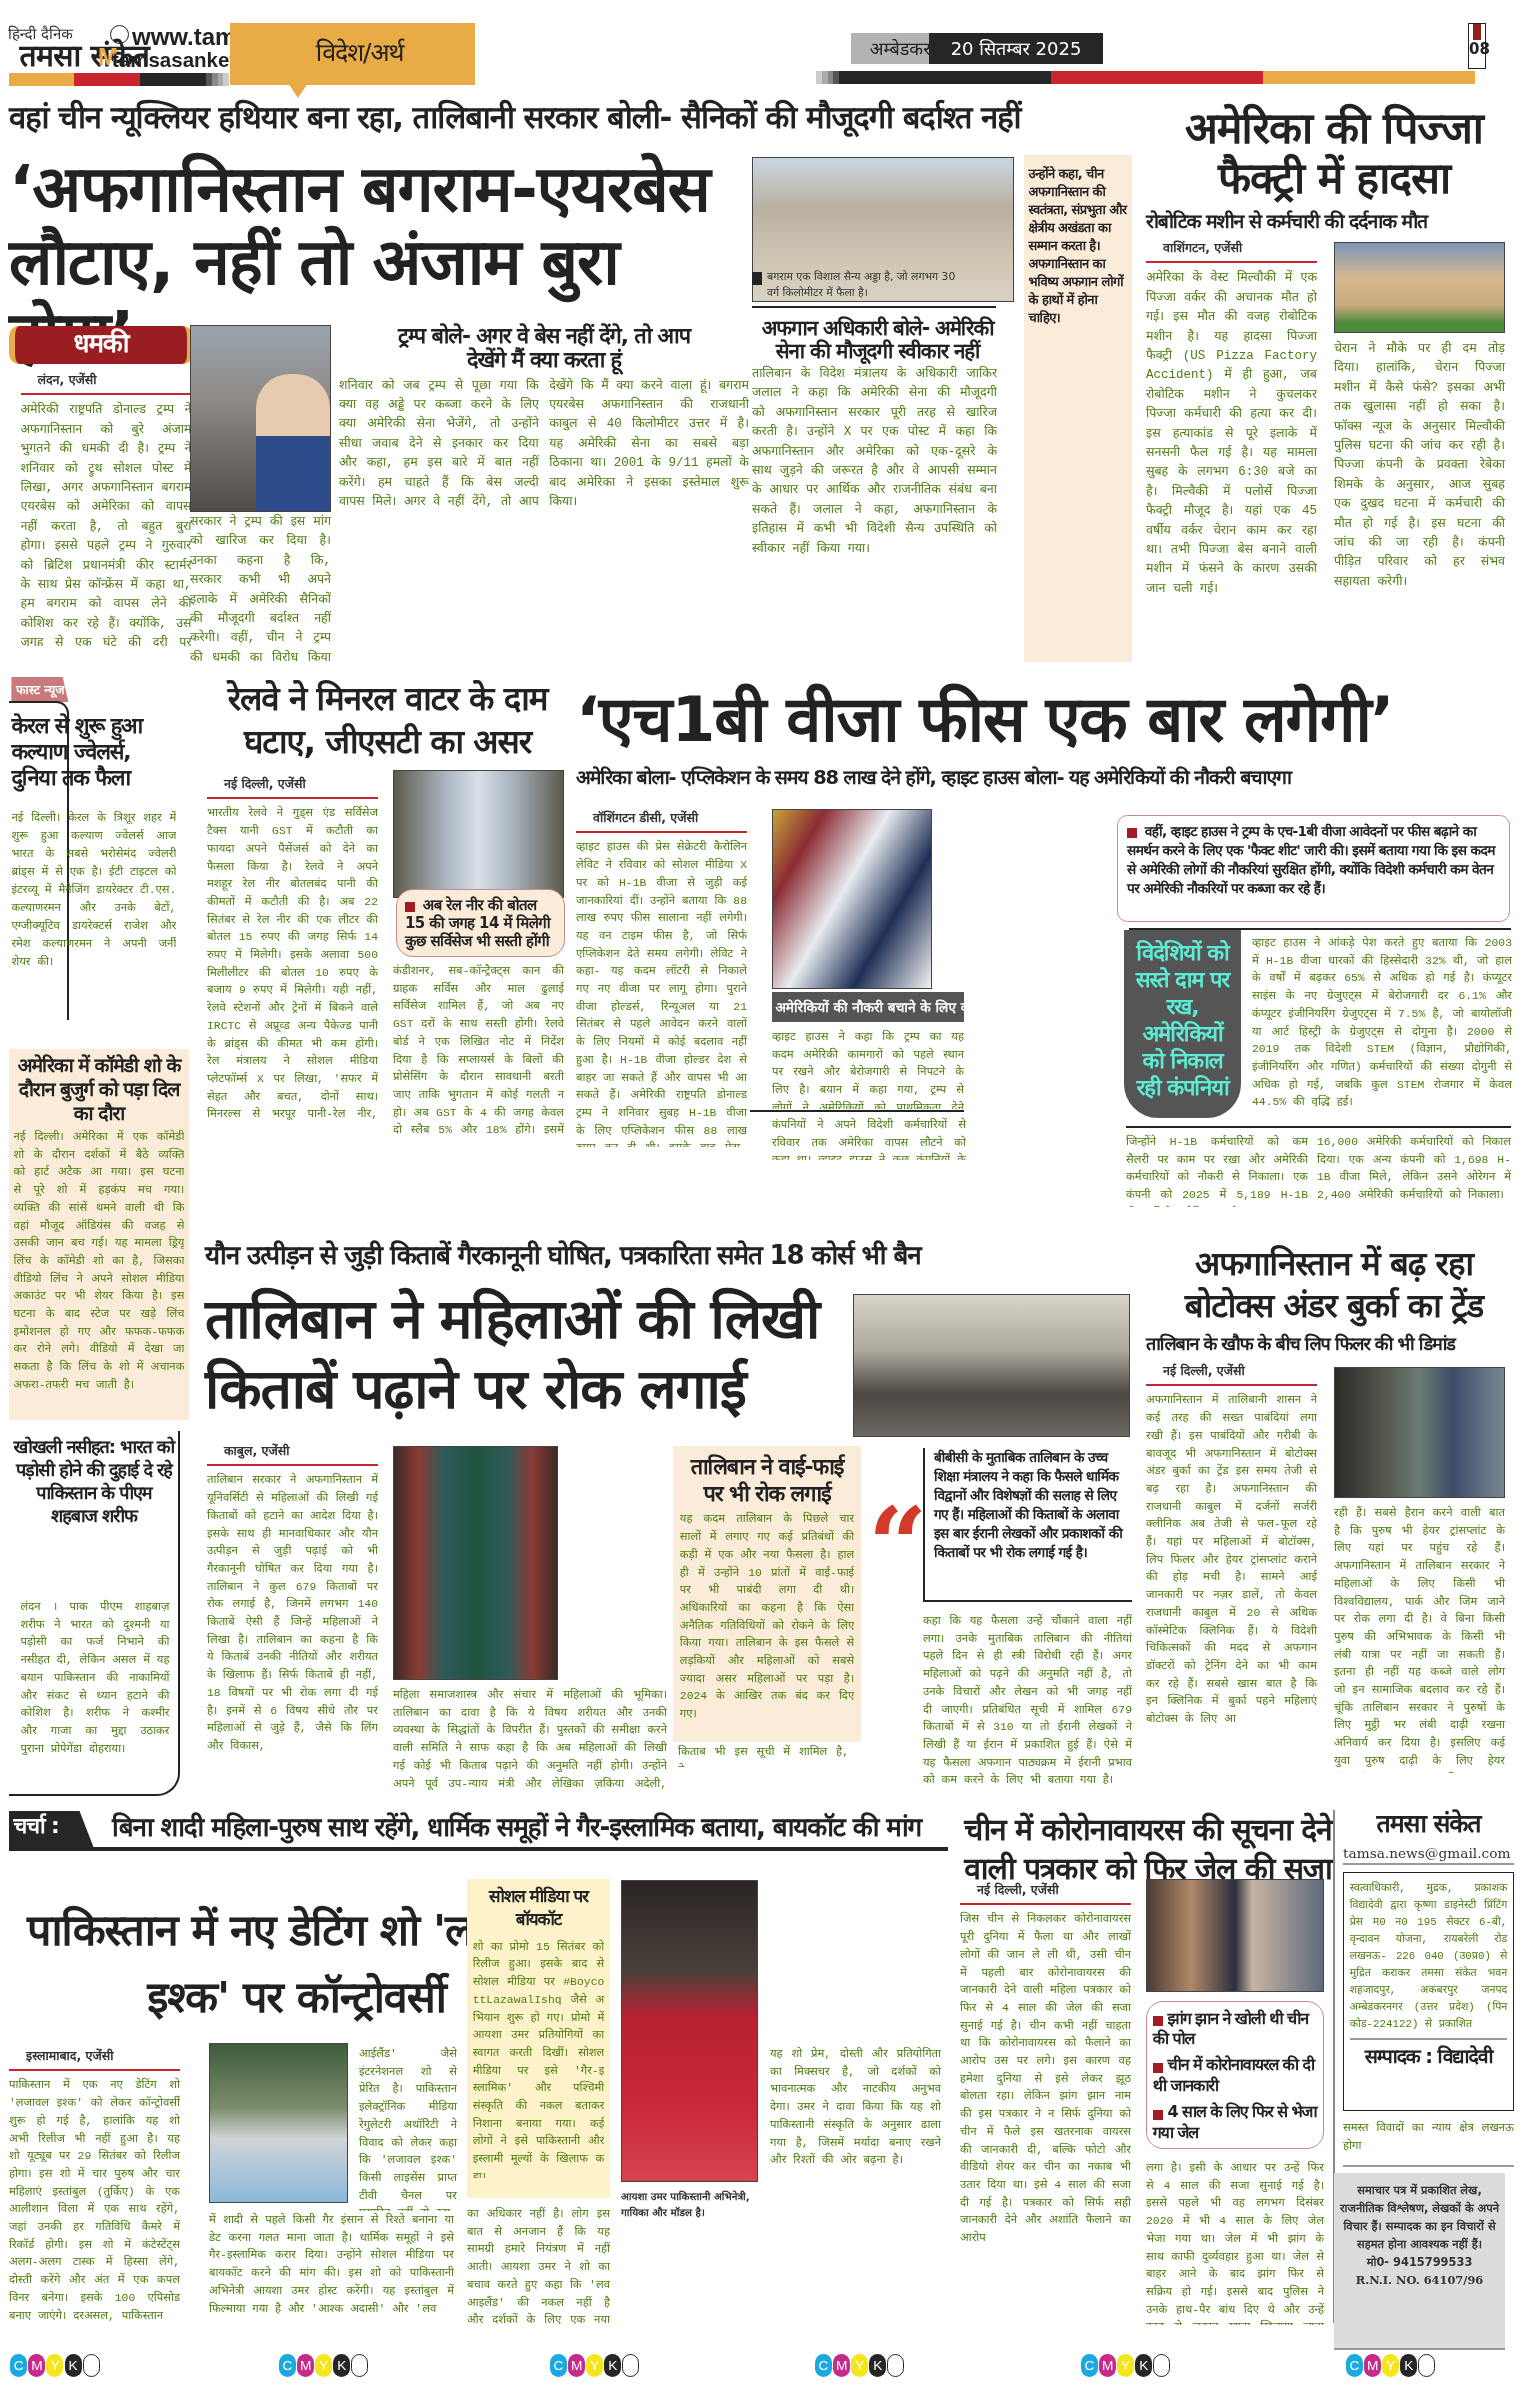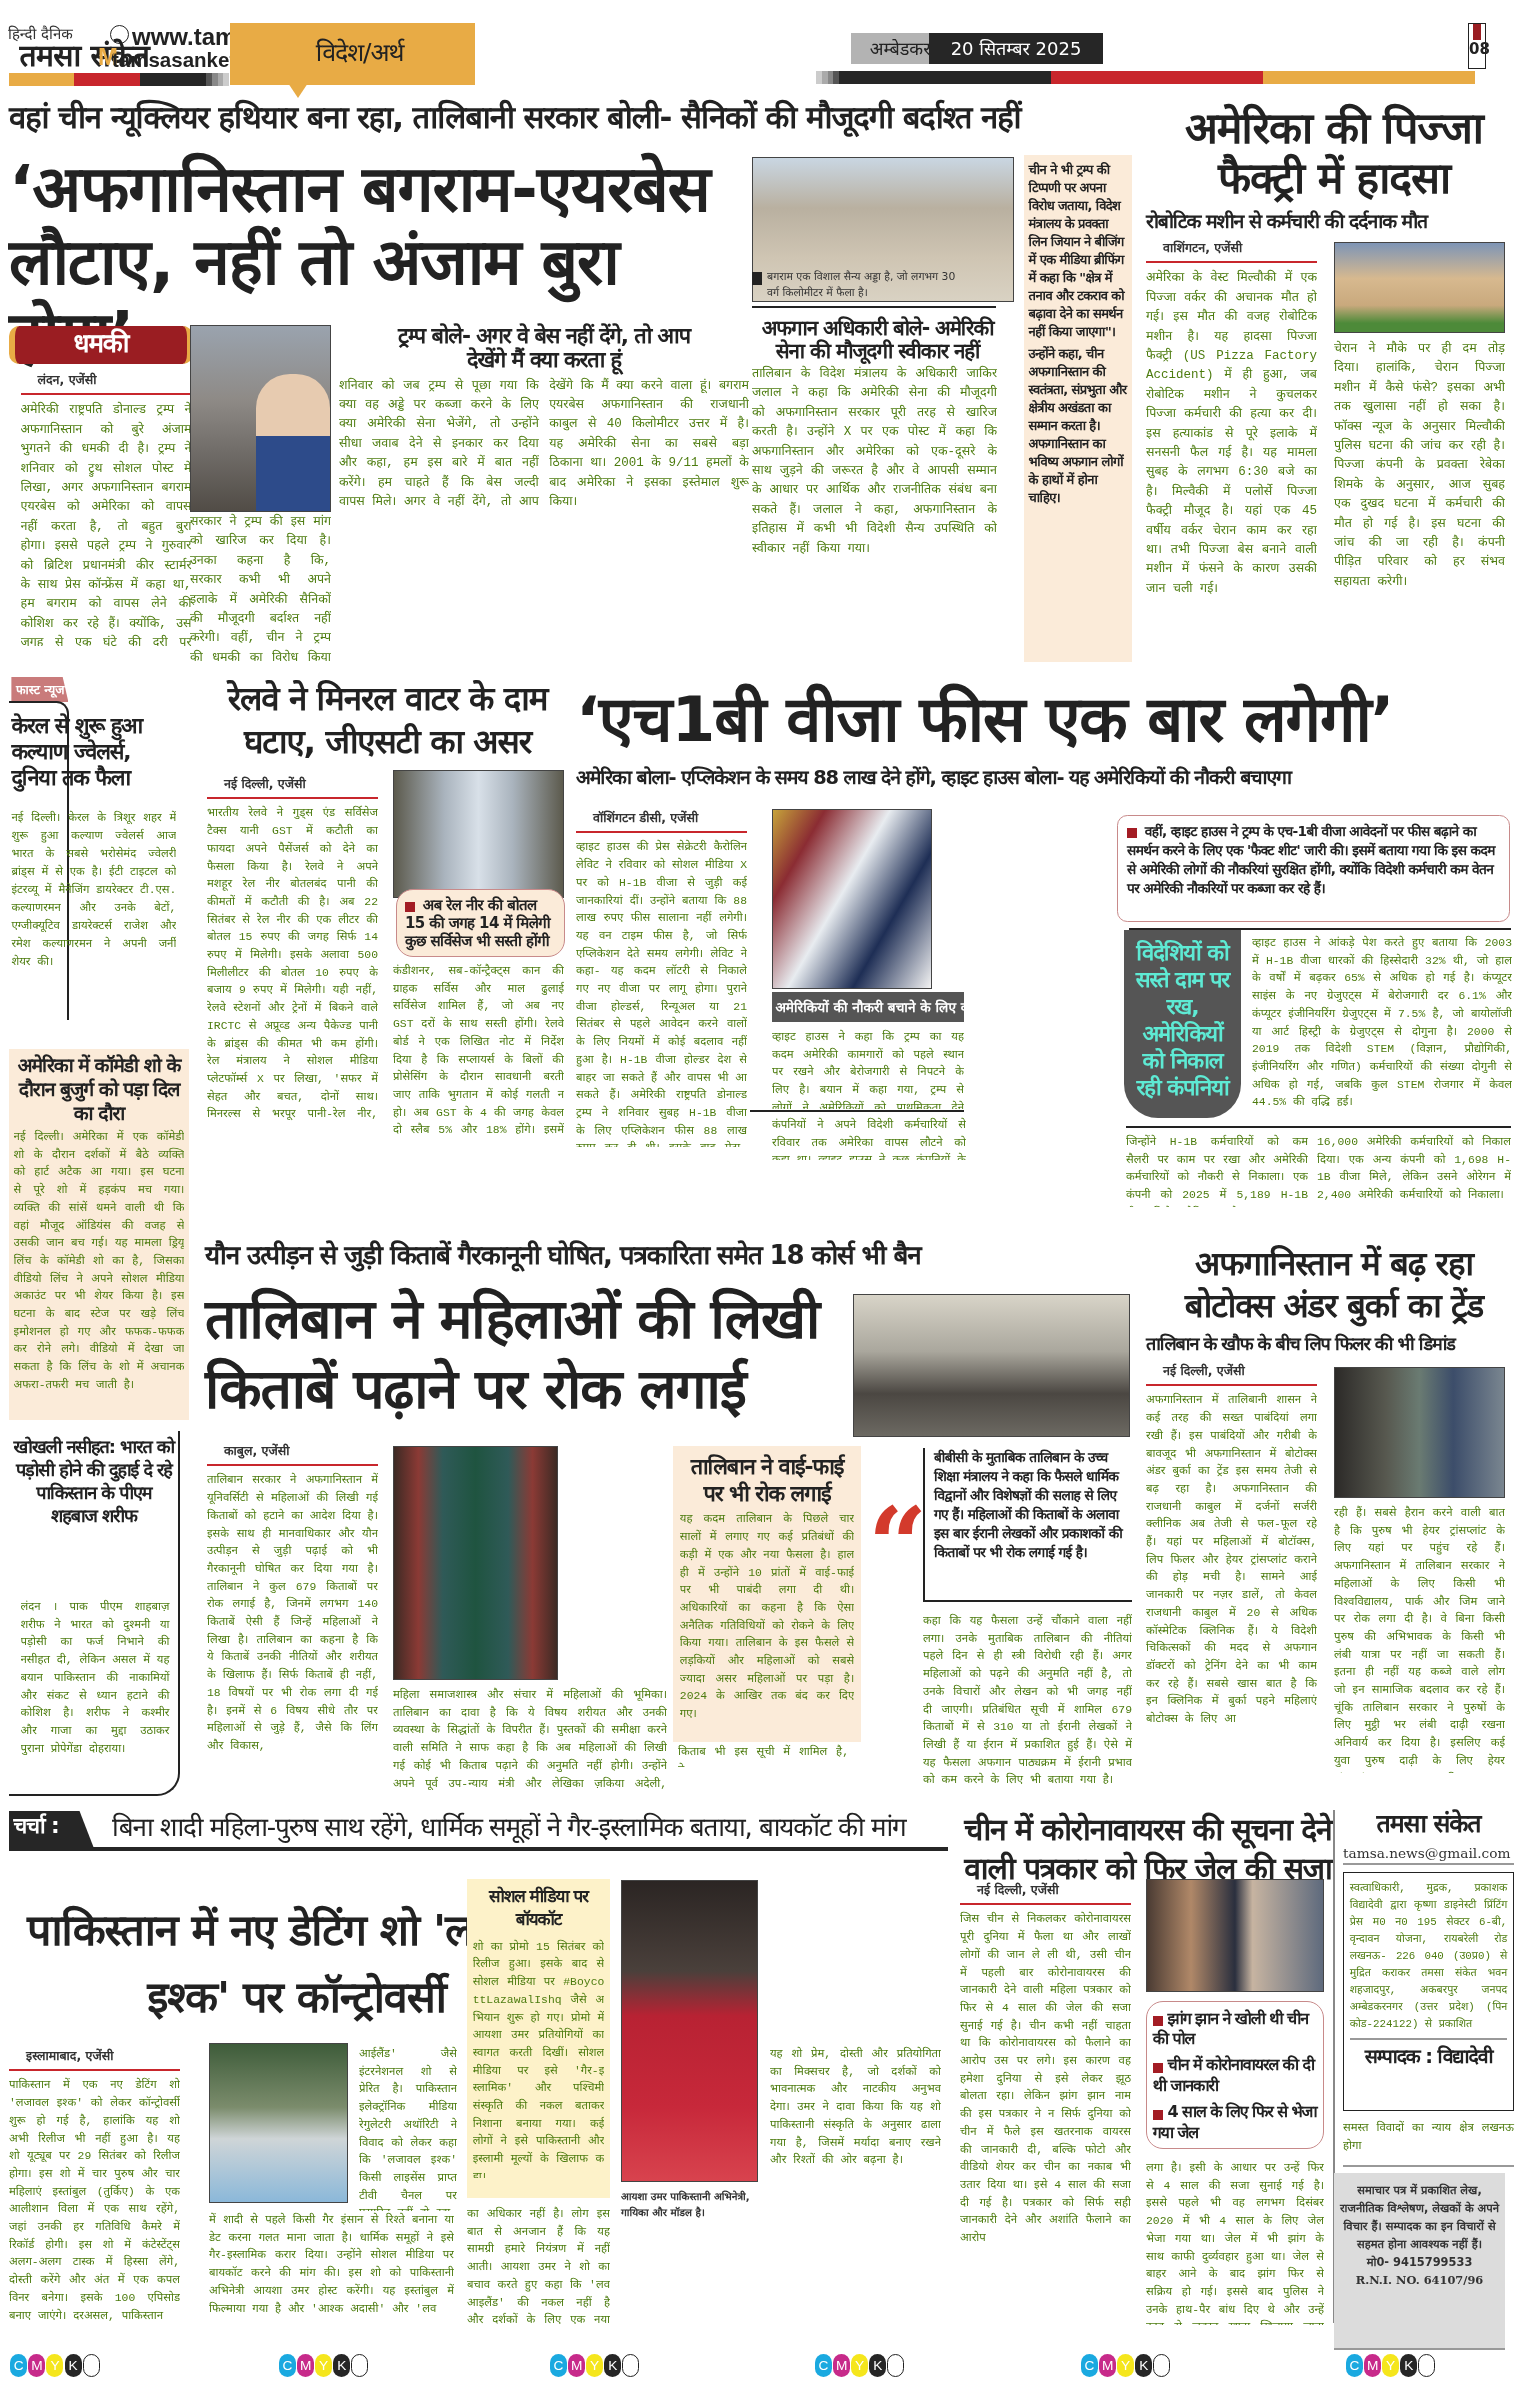--- a/index.html
+++ b/index.html
@@ -67,21 +67,20 @@
   <div class="hl" style="font-size:21.7px;text-align:center;padding:0 51px;margin-bottom:4px">ट्रम्प बोले- अगर वे बेस नहीं देंगे, तो आप देखेंगे मैं क्या करता हूं</div>
   <p class="body" style="column-count:2;column-gap:10.3px;height:268px;overflow:hidden">शनिवार को जब ट्रम्प से पूछा गया कि क्या वह अड्डे पर कब्जा करने के लिए क्या अमेरिकी सेना भेजेंगे, तो उन्होंने सीधा जवाब देने से इनकार कर दिया और कहा, हम इस बारे में बात नहीं करेंगे। हम चाहते हैं कि बेस जल्दी वापस मिले। अगर वे नहीं देंगे, तो आप देखेंगे कि मैं क्या करने वाला हूं। बगराम एयरबेस अफगानिस्तान की राजधानी काबुल से 40 किलोमीटर उत्तर में है। यह अमेरिकी सेना का सबसे बड़ा ठिकाना था। 2001 के 9/11 हमलों के बाद अमेरिका ने इसका इस्तेमाल शुरू किया।</p>
 </div>
 <div class="abs photo" style="left:752px;top:157px;width:262px;height:145px;background:linear-gradient(180deg,#c9d6e2 0%,#b9b0a0 35%,#cfc5b3 70%,#d9d2c3 100%)"></div>
 <div class="abs" style="left:752px;top:272px;width:10.3px;height:12.5px;background:#222"></div>
 <div class="abs cap" style="left:767px;top:269px;width:194px;font-size:10.8px">बगराम एक विशाल सैन्य अड्डा है, जो लगभग 30 वर्ग किलोमीटर में फैला है।</div>
 <div class="abs" style="left:752px;top:306px;width:244px;height:1.7px;background:#222"></div>
 <div class="abs hl" style="left:758px;top:317px;width:239px;font-size:20.5px;text-align:center">अफगान अधिकारी बोले- अमेरिकी सेना की मौजूदगी स्वीकार नहीं</div>
 <p class="abs body" style="left:752px;top:365px;width:245px;height:302px;overflow:hidden;column-count:1">तालिबान के विदेश मंत्रालय के अधिकारी जाकिर जलाल ने कहा कि अमेरिकी सेना की मौजूदगी को अफगानिस्तान सरकार पूरी तरह से खारिज करती है। उन्होंने X पर एक पोस्ट में कहा कि अफगानिस्तान और अमेरिका को एक-दूसरे के साथ जुड़ने की जरूरत है और वे आपसी सम्मान के आधार पर आर्थिक और राजनीतिक संबंध बना सकते हैं। जलाल ने कहा, अफगानिस्तान के इतिहास में कभी भी विदेशी सैन्य उपस्थिति को स्वीकार नहीं किया गया।</p>
 <div class="abs cream" style="left:1024px;top:155px;width:108px;height:507px;padding:5.7px 4.6px">
-  <div class="hl" style="font-size:13px;line-height:18px;letter-spacing:-0.6px">चीन ने भी ट्रम्प की टिप्पणी पर अपना विरोध जताया, विदेश मंत्रालय के प्रवक्ता लिन जियान ने बीजिंग में एक मीडिया ब्रीफिंग में कहा कि "क्षेत्र में तनाव और टकराव को बढ़ावा देने का समर्थन नहीं किया जाएगा"।</div>
   <div class="hl" style="font-size:13px;line-height:18px;letter-spacing:-0.6px;margin-top:4.6px">उन्होंने कहा, चीन अफगानिस्तान की स्वतंत्रता, संप्रभुता और क्षेत्रीय अखंडता का सम्मान करता है। अफगानिस्तान का भविष्य अफगान लोगों के हाथों में होना चाहिए।</div>
 </div>
 
 <div class="abs hl" style="left:1146px;top:103px;width:376px;font-size:43px;line-height:50px;text-align:center">अमेरिका की पिज्जा फैक्ट्री में हादसा</div>
 <div class="abs hl" style="left:1146px;top:211px;width:376px;font-size:19.4px;white-space:nowrap">रोबोटिक मशीन से कर्मचारी की दर्दनाक मौत</div>
 <div class="abs" style="left:1146px;top:239px;width:171px">
   <div class="dateline">वाशिंगटन, एजेंसी</div>
   <p class="body" style="height:371px;overflow:hidden">अमेरिका के वेस्ट मिल्वौकी में एक पिज्जा वर्कर की अचानक मौत हो गई। इस मौत की वजह रोबोटिक मशीन है। यह हादसा पिज्जा फैक्ट्री (US Pizza Factory Accident) में ही हुआ, जब रोबोटिक मशीन ने कुचलकर पिज्जा कर्मचारी की हत्या कर दी। इस हत्याकांड से पूरे इलाके में सनसनी फैल गई है। यह मामला सुबह के लगभग 6:30 बजे का है। मिल्वैकी में पलोर्से पिज्जा फैक्ट्री मौजूद है। यहां एक 45 वर्षीय वर्कर चेरान काम कर रहा था। तभी पिज्जा बेस बनाने वाली मशीन में फंसने के कारण उसकी जान चली गई।</p>
 </div>
 <div class="abs photo" style="left:1334px;top:242px;width:171px;height:91px;background:linear-gradient(180deg,#7e95b6 0%,#d7b98f 40%,#c9a97d 70%,#4d8a39 90%)"></div>
@@ -162,21 +161,21 @@
 <div class="abs" style="left:1146px;top:1362px;width:171px">
   <div class="dateline">नई दिल्ली, एजेंसी</div>
   <p class="body" style="height:405px;overflow:hidden;font-size:11.4px;line-height:17.7px">अफगानिस्तान में तालिबानी शासन ने कई तरह की सख्त पाबंदियां लगा रखी हैं। इस पाबंदियों और गरीबी के बावजूद भी अफगानिस्तान में बोटोक्स अंडर बुर्का का ट्रेंड इस समय तेजी से बढ़ रहा है। अफगानिस्तान की राजधानी काबुल में दर्जनों सर्जरी क्लीनिक अब तेजी से फल-फूल रहे हैं। यहां पर महिलाओं में बोटॉक्स, लिप फिलर और हेयर ट्रांसप्लांट कराने की होड़ मची है। सामने आई जानकारी पर नज़र डालें, तो केवल राजधानी काबुल में 20 से अधिक कॉस्मेटिक क्लिनिक हैं। ये विदेशी चिकित्सकों की मदद से अफगान डॉक्टरों को ट्रेनिंग देने का भी काम कर रहे हैं। सबसे खास बात है कि इन क्लिनिक में बुर्का पहने महिलाएं बोटोक्स के लिए आ</p>
 </div>
 <div class="abs photo" style="left:1334px;top:1367px;width:171px;height:131px;background:linear-gradient(90deg,#2c2a28 0%,#57584f 30%,#6a7b72 50%,#3c4d6a 70%,#7a8690 100%)"></div>
 <p class="abs body" style="left:1334px;top:1505px;width:171px;height:268px;overflow:hidden;font-size:11.4px;line-height:17.7px">रही हैं। सबसे हैरान करने वाली बात है कि पुरुष भी हेयर ट्रांसप्लांट के लिए यहां पर पहुंच रहे हैं। अफगानिस्तान में तालिबान सरकार ने महिलाओं के लिए किसी भी विश्वविद्यालय, पार्क और जिम जाने पर रोक लगा दी है। वे बिना किसी पुरुष की अभिभावक के किसी भी लंबी यात्रा पर नहीं जा सकती हैं। इतना ही नहीं यह कब्जे वाले लोग जो इन सामाजिक बदलाव कर रहे हैं। चूंकि तालिबान सरकार ने पुरुषों के लिए मुट्ठी भर लंबी दाढ़ी रखना अनिवार्य कर दिया है। इसलिए कई युवा पुरुष दाढ़ी के लिए हेयर ट्रांसप्लांट का चलन काफी बढ़ गया है।</p>
 
 <div class="abs" style="left:9px;top:1811px;width:939px;height:40px;border-bottom:4.6px solid #262626">
   <div style="position:absolute;left:0;top:0;width:86px;height:40px;background:#262626;clip-path:polygon(0 0,82% 0,100% 100%,0 100%)"></div>
   <span class="hl" style="position:absolute;left:4.6px;top:3.4px;color:#fff;font-size:21.7px">चर्चा :</span>
-  <span class="hl" style="position:absolute;left:103px;top:2.3px;font-size:26px;white-space:nowrap;font-weight:normal">बिना शादी महिला-पुरुष साथ रहेंगे, धार्मिक समूहों ने गैर-इस्लामिक बताया, बायकॉट की मांग</span>
+  <span class="hl" style="position:absolute;left:103px;top:2.3px;font-size:26px;white-space:nowrap;font-weight:bold">बिना शादी महिला-पुरुष साथ रहेंगे, धार्मिक समूहों ने गैर-इस्लामिक बताया, बायकॉट की मांग</span>
 </div>
 
 <div class="abs hl" style="left:17px;top:1897px;width:559px;font-size:43px;line-height:67px;text-align:center">पाकिस्तान में नए डेटिंग शो 'लजावल इश्क' पर कॉन्ट्रोवर्सी</div>
 <div class="abs" style="left:9px;top:2047px;width:171px">
   <div class="dateline">इस्लामाबाद, एजेंसी</div>
   <p class="body" style="height:274px;overflow:hidden;font-size:11.4px;line-height:17.7px">पाकिस्तान में एक नए डेटिंग शो 'लजावल इश्क' को लेकर कॉन्ट्रोवर्सी शुरू हो गई है, हालांकि यह शो अभी रिलीज भी नहीं हुआ है। यह शो यूट्यूब पर 29 सितंबर को रिलीज होगा। इस शो में चार पुरुष और चार महिलाएं इस्तांबुल (तुर्किए) के एक आलीशान विला में एक साथ रहेंगे, जहां उनकी हर गतिविधि कैमरे में रिकॉर्ड होगी। इस शो में कंटेस्टेंट्स अलग-अलग टास्क में हिस्सा लेंगे, दोस्ती करेंगे और अंत में एक कपल विनर बनेगा। इसके 100 एपिसोड बनाए जाएंगे। दरअसल, पाकिस्तान</p>
 </div>
 <div class="abs photo" style="left:209px;top:2043px;width:139px;height:160px;background:linear-gradient(180deg,#3e5c3a 0%,#7b8c6c 40%,#cfd5d7 60%,#8bb8d9 100%)"></div>
 <p class="abs body" style="left:209px;top:2212px;width:245px;height:114px;overflow:hidden;font-size:11.4px;line-height:17.7px">में शादी से पहले किसी गैर इंसान से रिश्ते बनाना या डेट करना गलत माना जाता है। धार्मिक समूहों ने इसे गैर-इस्लामिक करार दिया। उन्होंने सोशल मीडिया पर बायकॉट करने की मांग की। इस शो को पाकिस्तानी अभिनेत्री आयशा उमर होस्ट करेंगी। यह इस्तांबुल में फिल्माया गया है और 'आश्क अदासी' और 'लव</p>
 <p class="abs body" style="left:359px;top:2046px;width:98px;height:165px;overflow:hidden;font-size:11.4px;line-height:17.7px">आईलैंड' जैसे इंटरनेशनल शो से प्रेरित है। पाकिस्तान इलेक्ट्रॉनिक मीडिया रेगुलेटरी अथॉरिटी ने विवाद को लेकर कहा कि 'लजावल इश्क' किसी लाइसेंस प्राप्त टीवी चैनल पर प्रसारित नहीं हो रहा, बल्कि यह यूट्यूब पर रिलीज होगा, इसे उनके अथॉरिटी से बाहर है। PEMRA के प्रवक्ता मुहम्मद ताहिर ने कहा, हमारे पास यूट्यूब को रेगुलेट करने</p>

